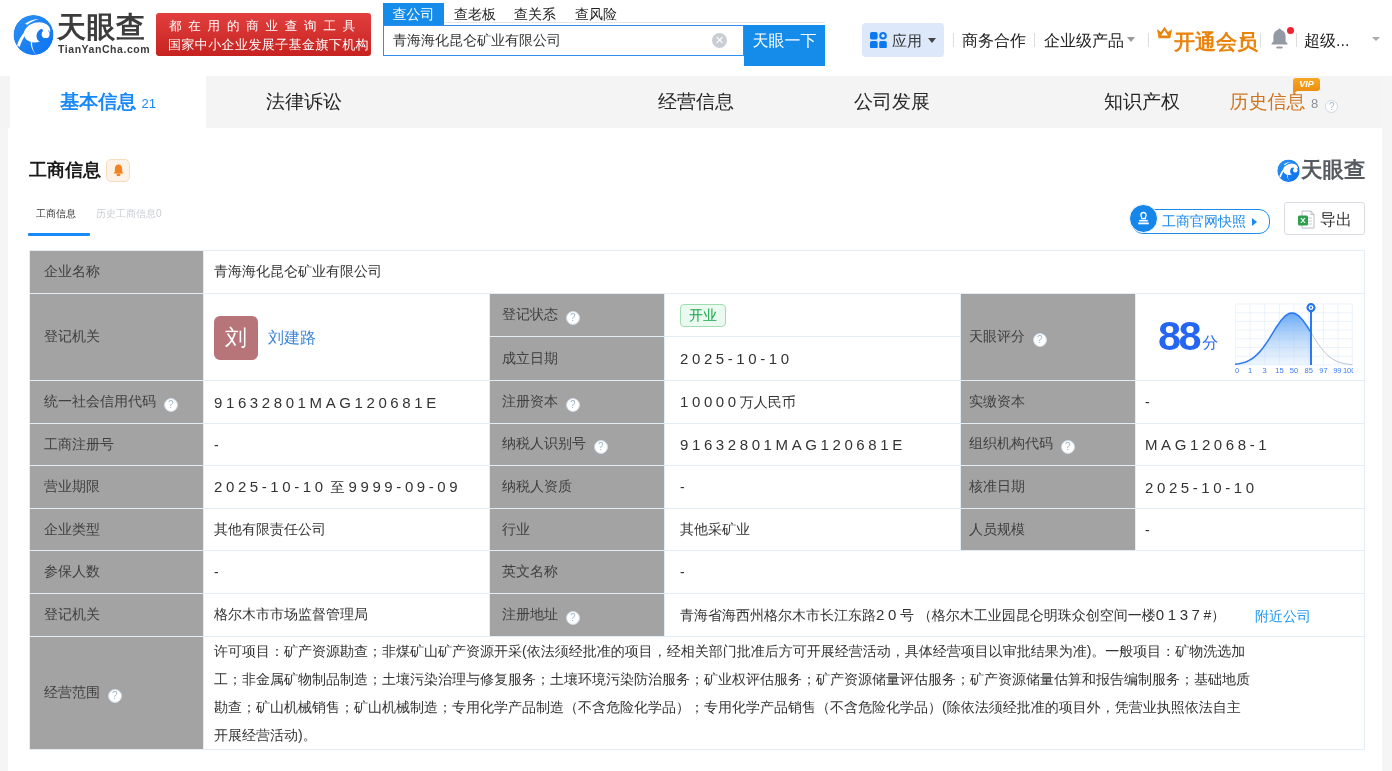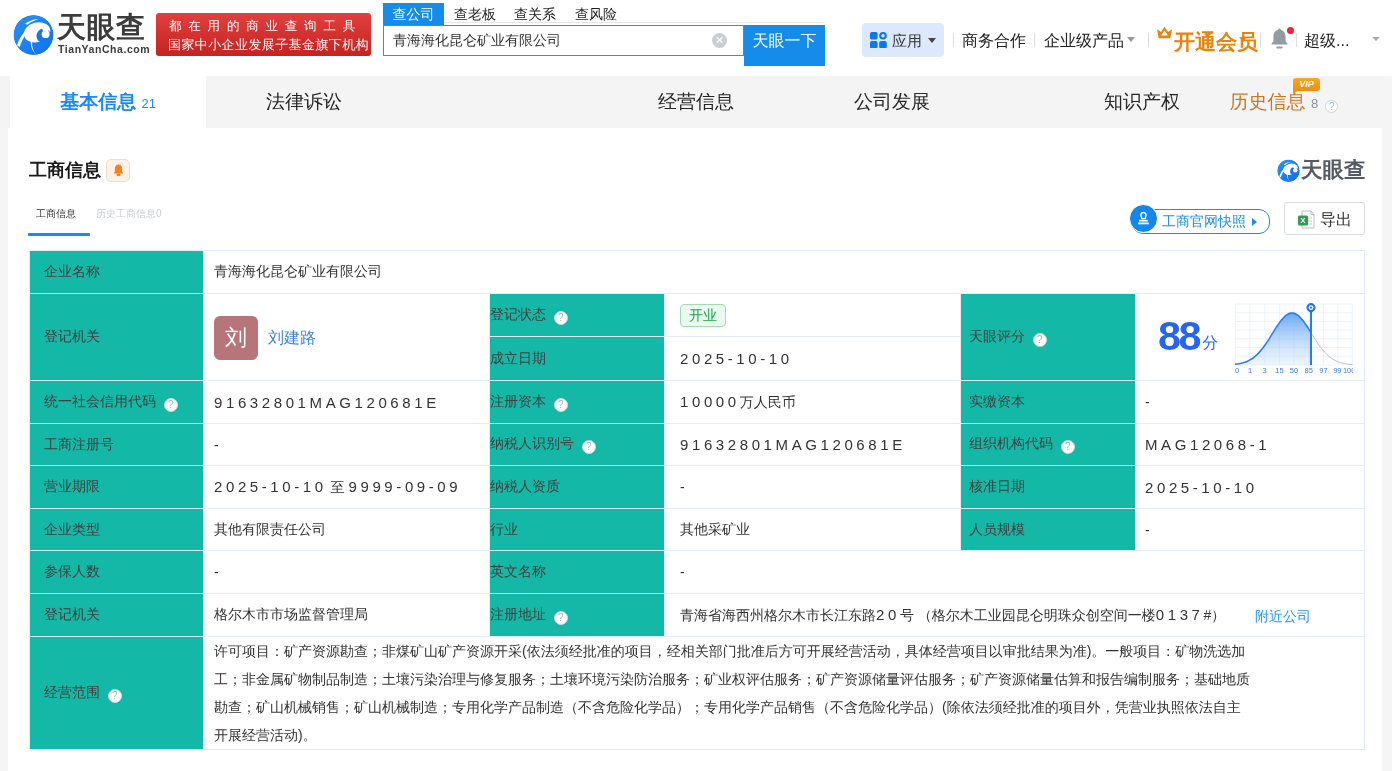--- a/index.html
+++ b/index.html
@@ -27,22 +27,22 @@
 #title{position:absolute;left:21px;top:33px;font-size:18px;font-weight:bold;color:#1a1a1a;line-height:19px}
 #bellbox{position:absolute;left:98px;top:31px;width:24px;height:23px;background:#fdf2e7;border:1px solid #f8dcbd;border-radius:5px}
 #sectabs{position:absolute;left:28px;top:74px;font-size:10px;color:#333;height:24px;line-height:24px}
 #underl{position:absolute;left:20px;top:105px;width:62px;height:3px;background:#1989fa;border-radius:1px}
 #snapbtn{position:absolute;left:1124px;top:81px;width:138px;height:25px;border:1px solid #1b8bee;border-radius:11px;color:#1b8bee;font-size:14px;line-height:23px;padding-left:29px}
 #snapcirc{position:absolute;left:1121px;top:76px;width:29px;height:29px;border-radius:50%;background:#1687ea;border:1px solid #fff}
 #expbtn{position:absolute;left:1276px;top:74px;width:81px;height:33px;border:1px solid #d8dce2;border-radius:3px;background:#fff}
 
 table{position:absolute;left:21px;top:122px;width:1335px;border-collapse:collapse;table-layout:fixed;font-size:14px}
 td{border:1px solid #e3edf5;overflow:hidden;vertical-align:middle}
-td.lb{background:#14b8a6;color:#404040;padding-left:14px}
-td.lb2{padding-left:0}
+td.lb{background:#a3a3a3;color:#404040;padding-left:14px}
+td.lb2{padding-left:12px}
 td.lb3{padding-left:8px}
 td.vl{background:#fff;color:#333;padding-left:10px}
 td.v2{padding-left:15px}
 td.v3{padding-left:9px}
 .q{display:inline-block;width:14px;height:14px;border:1px solid #ccd9e4;border-radius:50%;color:#a4b8c9;font-size:10px;line-height:12px;text-align:center;vertical-align:-2px;margin-left:4px;background:#fff;font-weight:normal}
 .tag{display:inline-block;height:23px;line-height:21px;padding:0 8px;border:1px solid #a1dcb0;background:#eafaf0;color:#17a545;font-size:14px;border-radius:4px}
 a{text-decoration:none;color:#3d85d8}
 i.n{font-style:normal;font-size:15px;letter-spacing:3.6px}
 </style></head><body>
 <div id="hdr">

